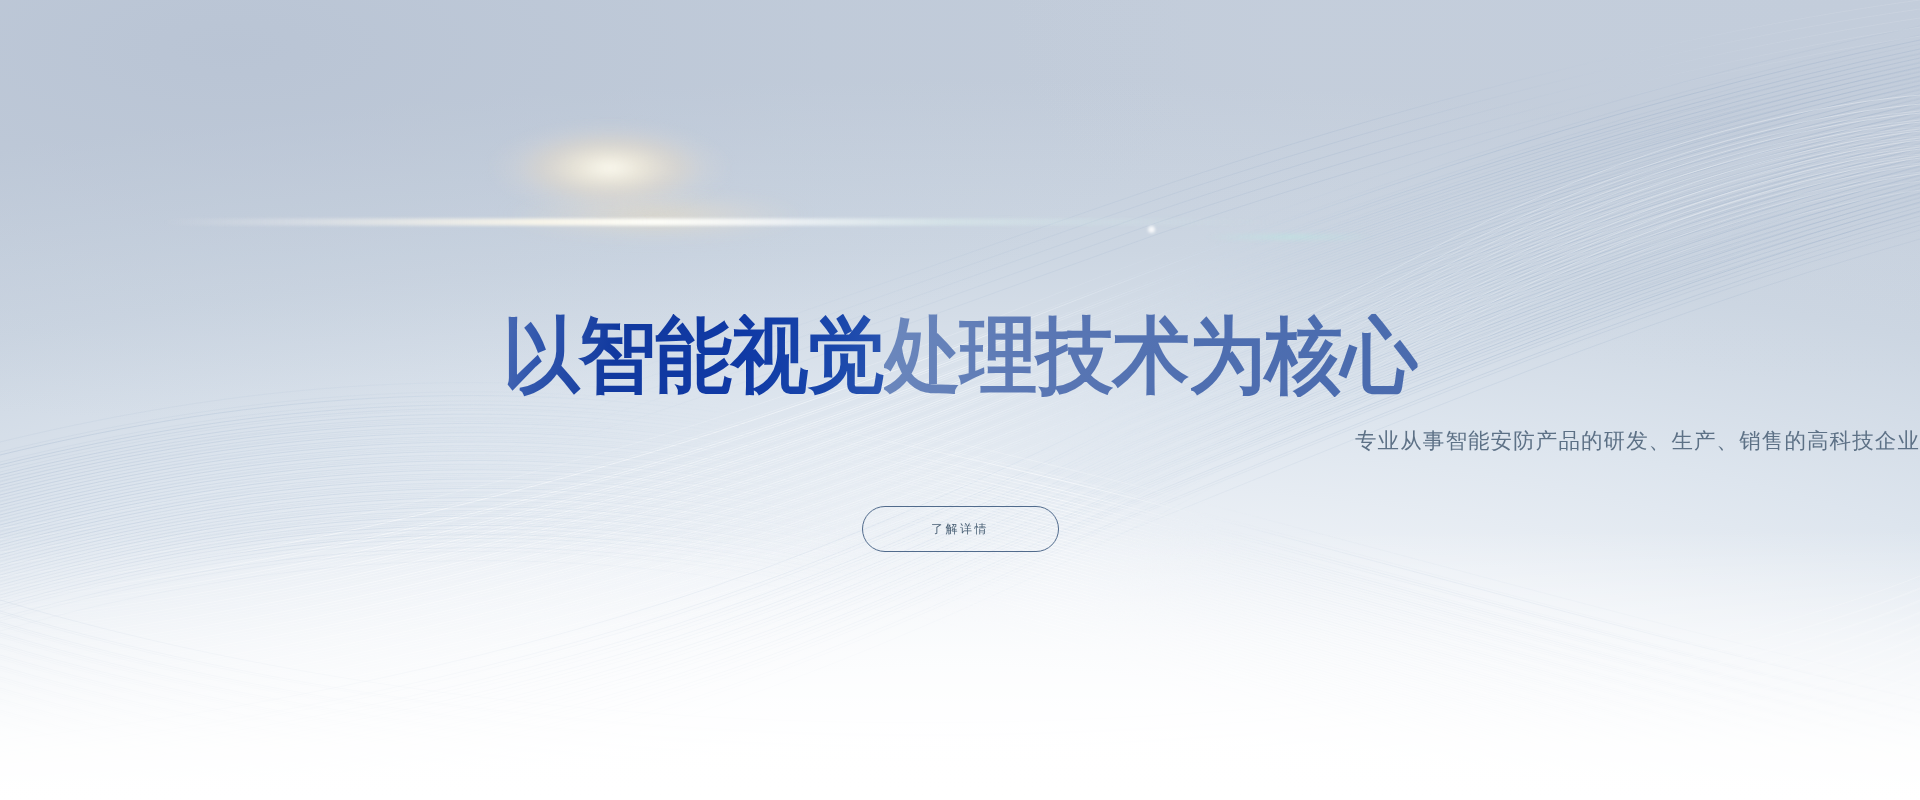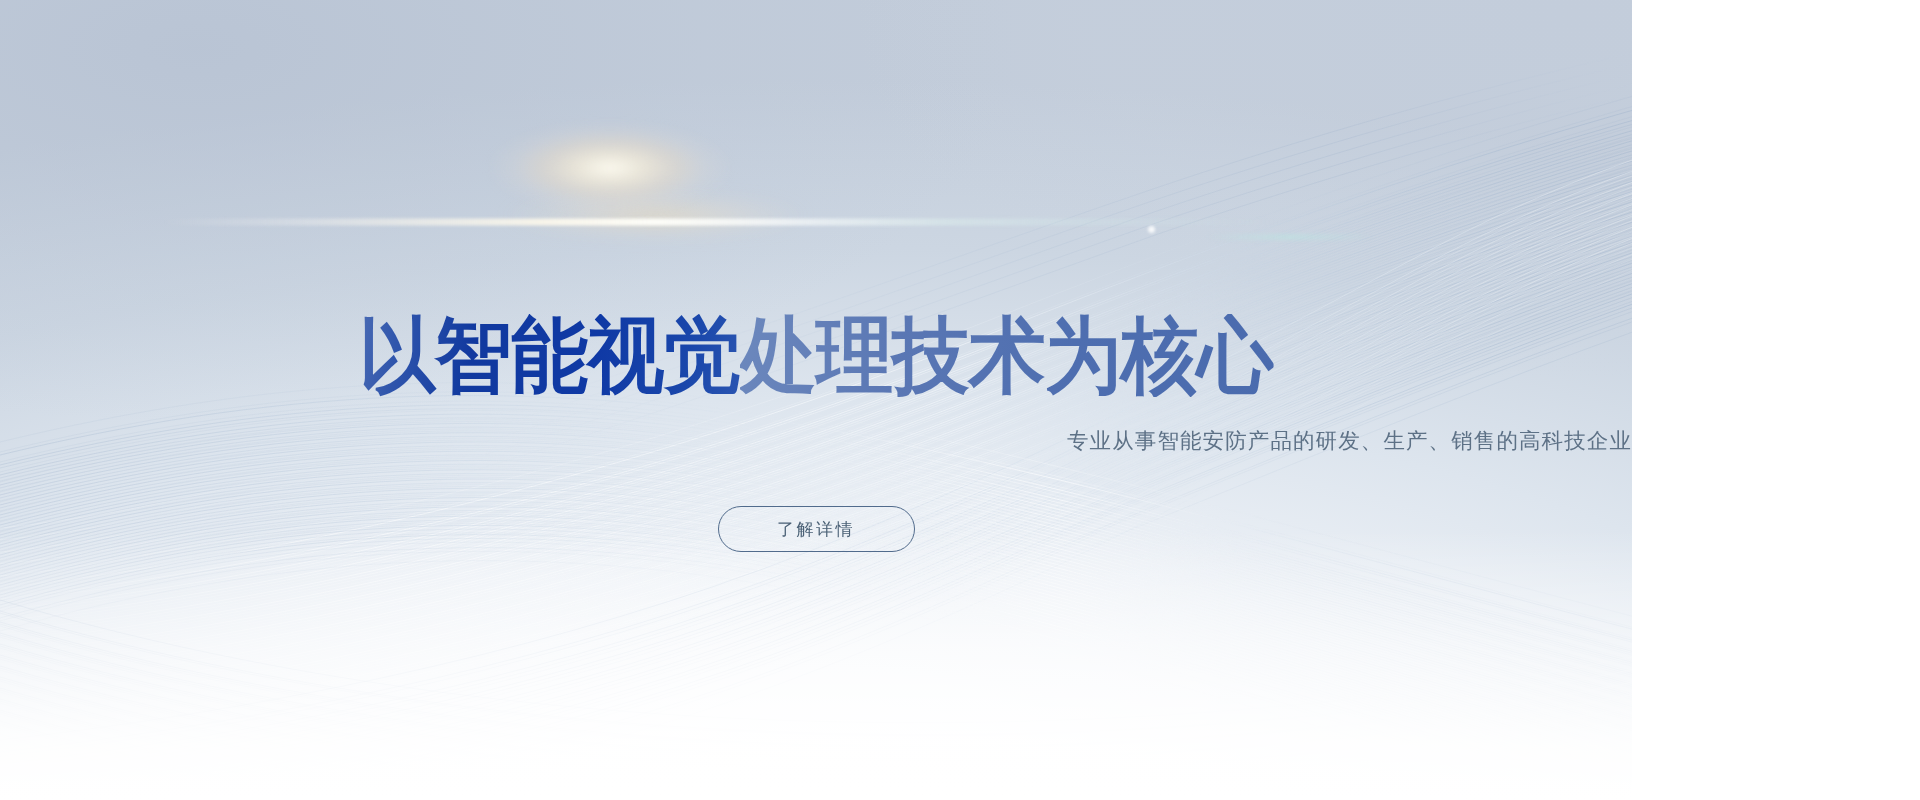--- a/index.html
+++ b/index.html
@@ -6,21 +6,21 @@
     margin: 0;
     padding: 0;
     width: 1920px;
     height: 800px;
     overflow: hidden;
     background: #ffffff;
   }
 
   #hero {
     position: relative;
-    width: 1632px;
+    width: 1920px;
     height: 800px;
     overflow: hidden;
     font-family: "Liberation Sans", "DejaVu Sans", sans-serif;
   }
 
   
   .bg-base {
     position: absolute;
     inset: 0;
     background:
@@ -190,21 +190,21 @@
   .cta {
     display: inline-block;
     box-sizing: border-box;
     width: 197px;
     height: 46px;
     line-height: 44px;
     border: 1px solid #516b8c;
     border-radius: 24px;
     background: transparent;
     color: #4a6075;
-    font-size: 17px;
+    font-size: 12px;
     letter-spacing: 2.5px;
     text-align: center;
     cursor: pointer;
     font-family: "DejaVu Sans", "Liberation Sans", sans-serif;
     padding: 0;
     outline: none;
   }
 </style>
 </head>
 <body>

